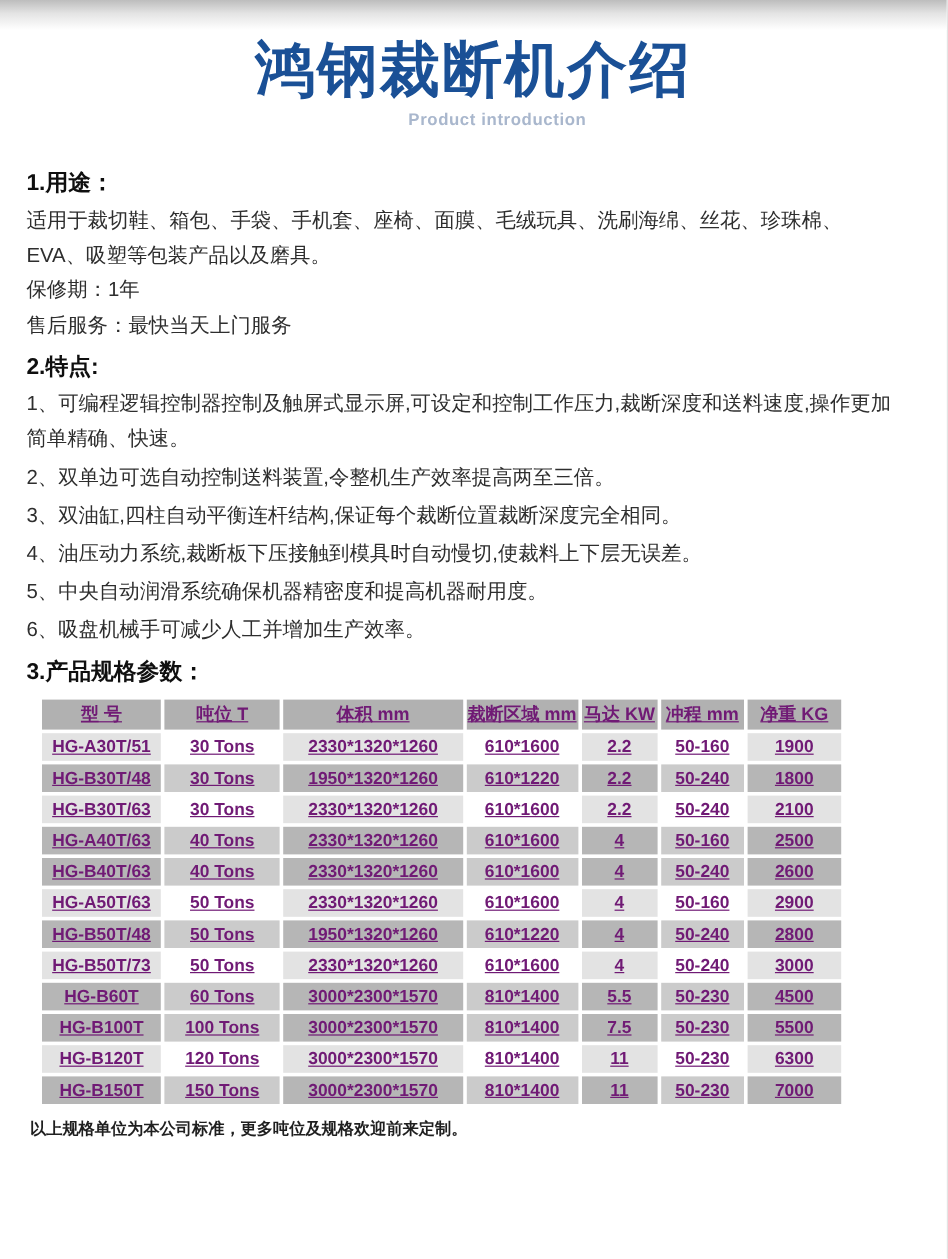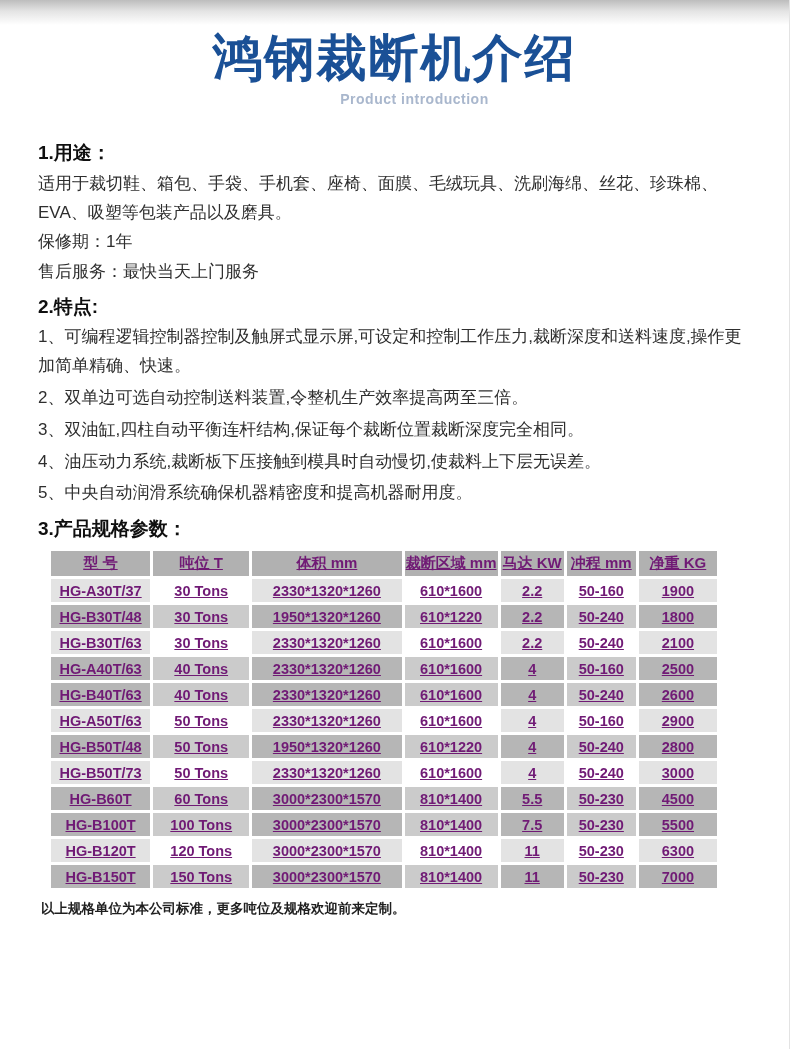--- a/index.html
+++ b/index.html
@@ -28,21 +28,21 @@
     margin-top:3px;
     text-align:center;
     font-size:14px;
     line-height:18px;
     font-weight:bold;
     letter-spacing:0.5px;
     color:#a9b7cd;
     padding-left:40px;
   }
   .content{
-    padding:24px 46px 0 38px;
+    padding:24px 46px 0 22px;
     color:#2e2e2e;
   }
   .sec-heading{
     font-size:19px;
     font-weight:bold;
     color:#0f0f0f;
     line-height:26px;
     margin:8px 0 3px 0;
   }
   .body-text{
@@ -121,20 +121,21 @@
     <div class="line">保修期：1年</div>
     <div class="line">售后服务：最快当天上门服务</div>
 
     <div class="sec-heading">2.特点:</div>
     <ul class="features-list">
         <li>1、可编程逻辑控制器控制及触屏式显示屏,可设定和控制工作压力,裁断深度和送料速度,操作更加简单精确、快速。</li>
         <li>2、双单边可选自动控制送料装置,令整机生产效率提高两至三倍。</li>
         <li>3、双油缸,四柱自动平衡连杆结构,保证每个裁断位置裁断深度完全相同。</li>
         <li>4、油压动力系统,裁断板下压接触到模具时自动慢切,使裁料上下层无误差。</li>
         <li>5、中央自动润滑系统确保机器精密度和提高机器耐用度。</li>
+        <li>6、吸盘机械手可减少人工并增加生产效率。</li>
       </ul>
 
     <div class="sec-heading">3.产品规格参数：</div>
 
     <table class="specs">
       <colgroup>
         <col style="width:99px">
           <col style="width:96px">
           <col style="width:149px">
         <col style="width:93px">
@@ -148,21 +149,21 @@
             <th>吨位 T</th>
             <th>体积 mm</th>
             <th>裁断区域 mm</th>
             <th>马达 KW</th>
             <th>冲程 mm</th>
             <th>净重 KG</th>
           </tr>
       </thead>
       <tbody>
           <tr class="r-light">
-            <td>HG-A30T/37</td>
+            <td>HG-A30T/51</td>
             <td>30 Tons</td>
             <td>2330*1320*1260</td>
             <td>610*1600</td>
             <td>2.2</td>
             <td>50-160</td>
             <td>1900</td>
           </tr>
           <tr class="r-dark">
             <td>HG-B30T/48</td>
             <td>30 Tons</td>

